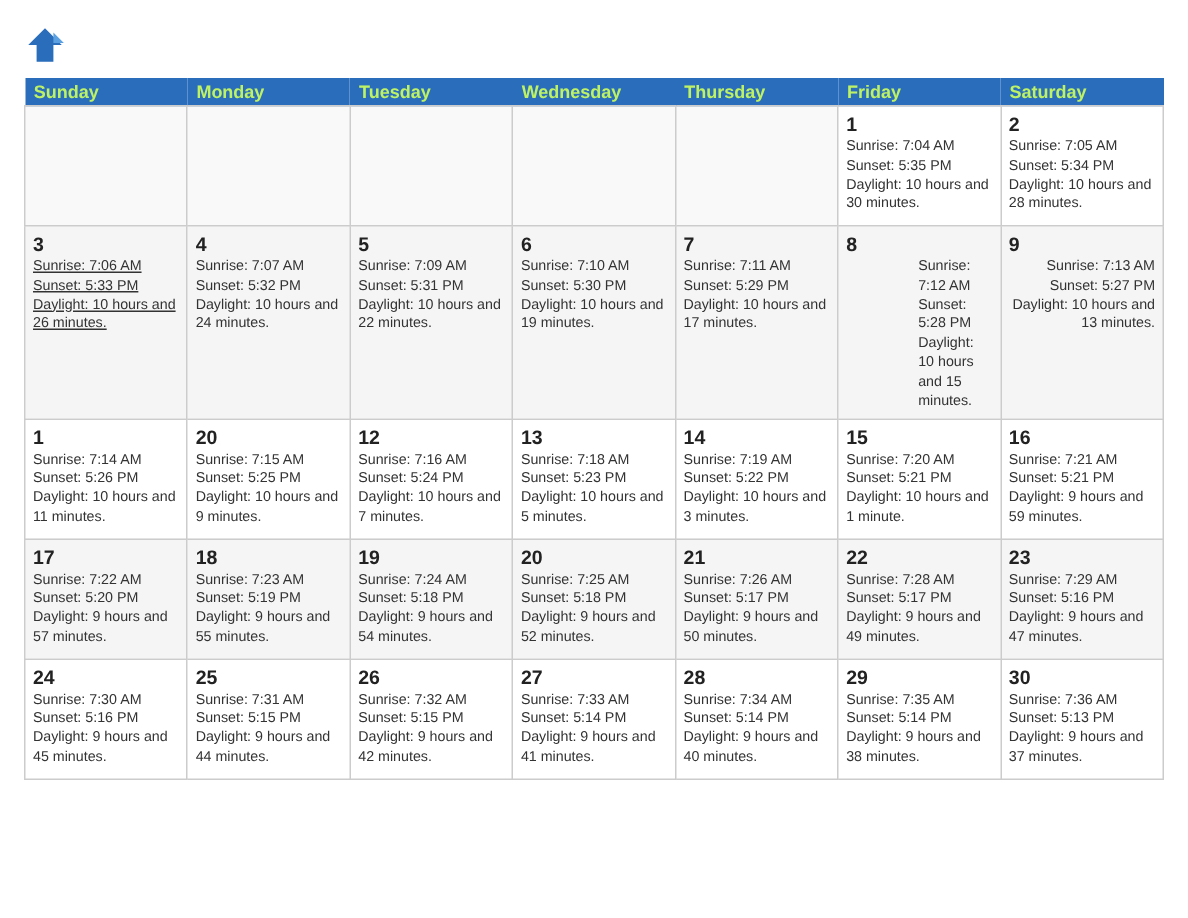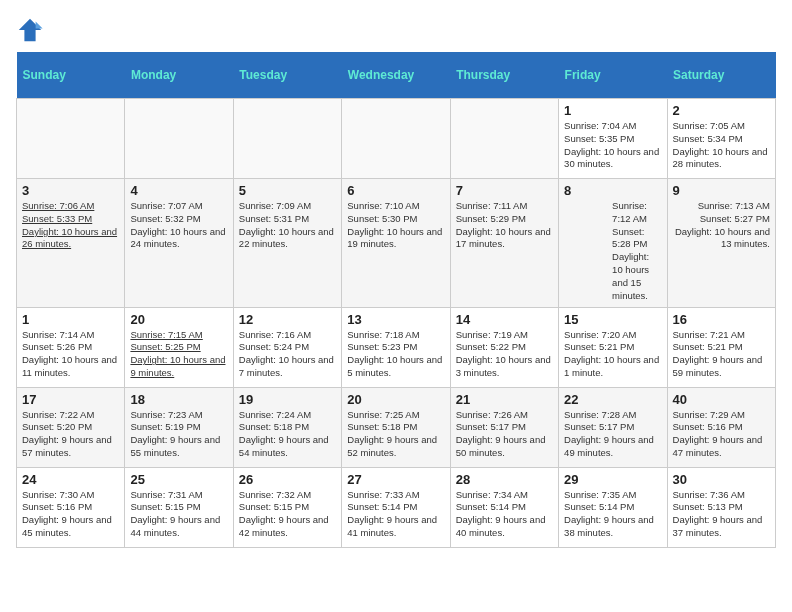--- a/index.html
+++ b/index.html
@@ -52,23 +52,23 @@
       font-size: 14px;
       color: #555;
     }
     table {
       width: 100%;
       border-collapse: collapse;
       font-size: 10.5px;
     }
     thead th {
       background: #2a6ebb;
-      color: #5eead4;
+      color: #bef264;
       text-align: left;
-      padding: 16px 6px;
+      padding: 2px 6px;
       font-size: 12px;
       font-weight: bold;
     }
     tbody td {
       border: 1px solid #ccc;
       vertical-align: top;
       padding: 4px 5px;
       width: 14.28%;
       height: 80px;
       background: #fff;
@@ -190,21 +190,21 @@
       </tr>
       <tr>
         <td>
           <span class="day-num">1</span>
           <div class="day-info" style="white-space: pre-line;">Sunrise: 7:14 AM
 Sunset: 5:26 PM
 Daylight: 10 hours and 11 minutes.</div>
         </td>
         <td>
           <span class="day-num">20</span>
-          <div class="day-info" style="white-space: pre-line; text-decoration: underline;">Sunrise: 7:15 AM
+          <div class="day-info" style="white-space: pre-line;">Sunrise: 7:15 AM
 Sunset: 5:25 PM
 Daylight: 10 hours and 9 minutes.</div>
         </td>
         <td>
           <span class="day-num">12</span>
           <div class="day-info" style="white-space: pre-line;">Sunrise: 7:16 AM
 Sunset: 5:24 PM
 Daylight: 10 hours and 7 minutes.</div>
         </td>
         <td>
@@ -263,21 +263,21 @@
 Sunset: 5:17 PM
 Daylight: 9 hours and 50 minutes.</div>
         </td>
         <td>
           <span class="day-num">22</span>
           <div class="day-info" style="white-space: pre-line;">Sunrise: 7:28 AM
 Sunset: 5:17 PM
 Daylight: 9 hours and 49 minutes.</div>
         </td>
         <td>
-          <span class="day-num">40</span>
+          <span class="day-num">23</span>
           <div class="day-info" style="white-space: pre-line;">Sunrise: 7:29 AM
 Sunset: 5:16 PM
 Daylight: 9 hours and 47 minutes.</div>
         </td>
       </tr>
       <tr>
         <td>
           <span class="day-num">24</span>
           <div class="day-info" style="white-space: pre-line;">Sunrise: 7:30 AM
 Sunset: 5:16 PM

